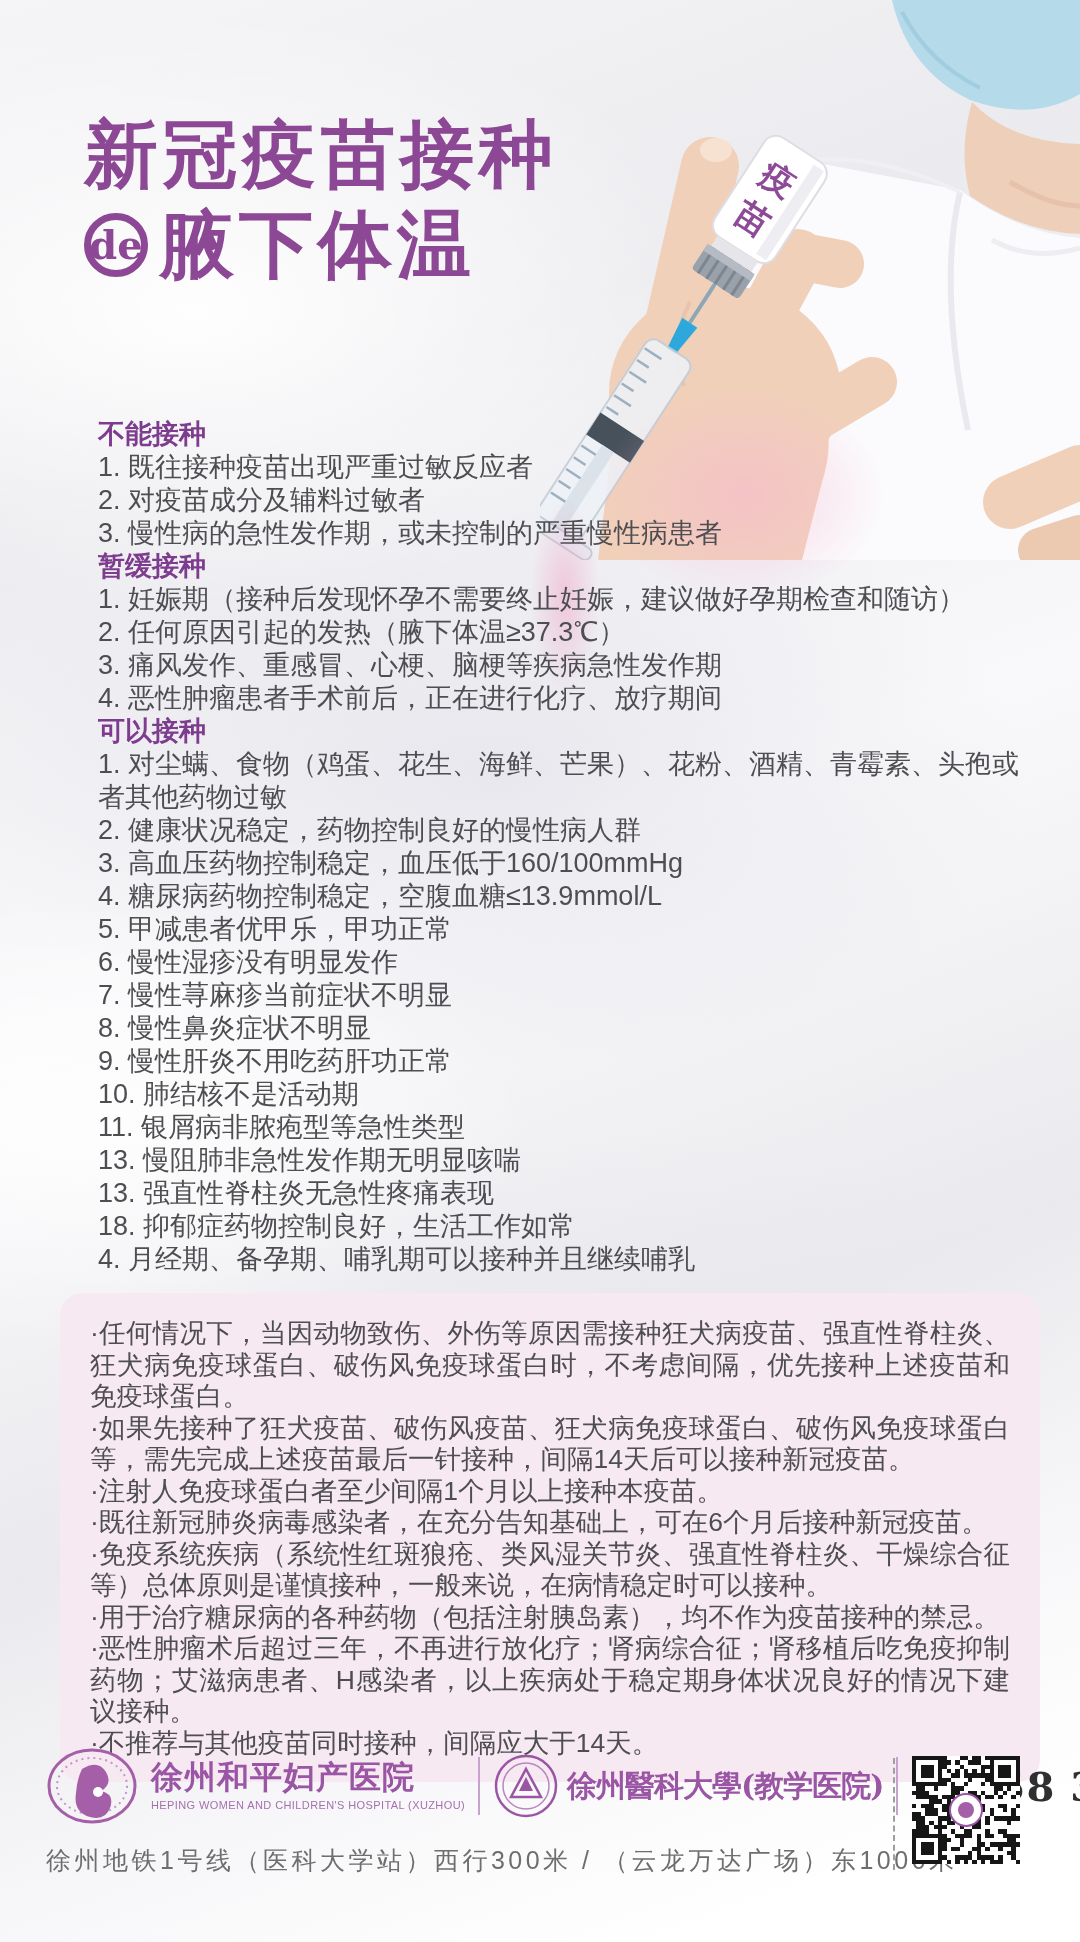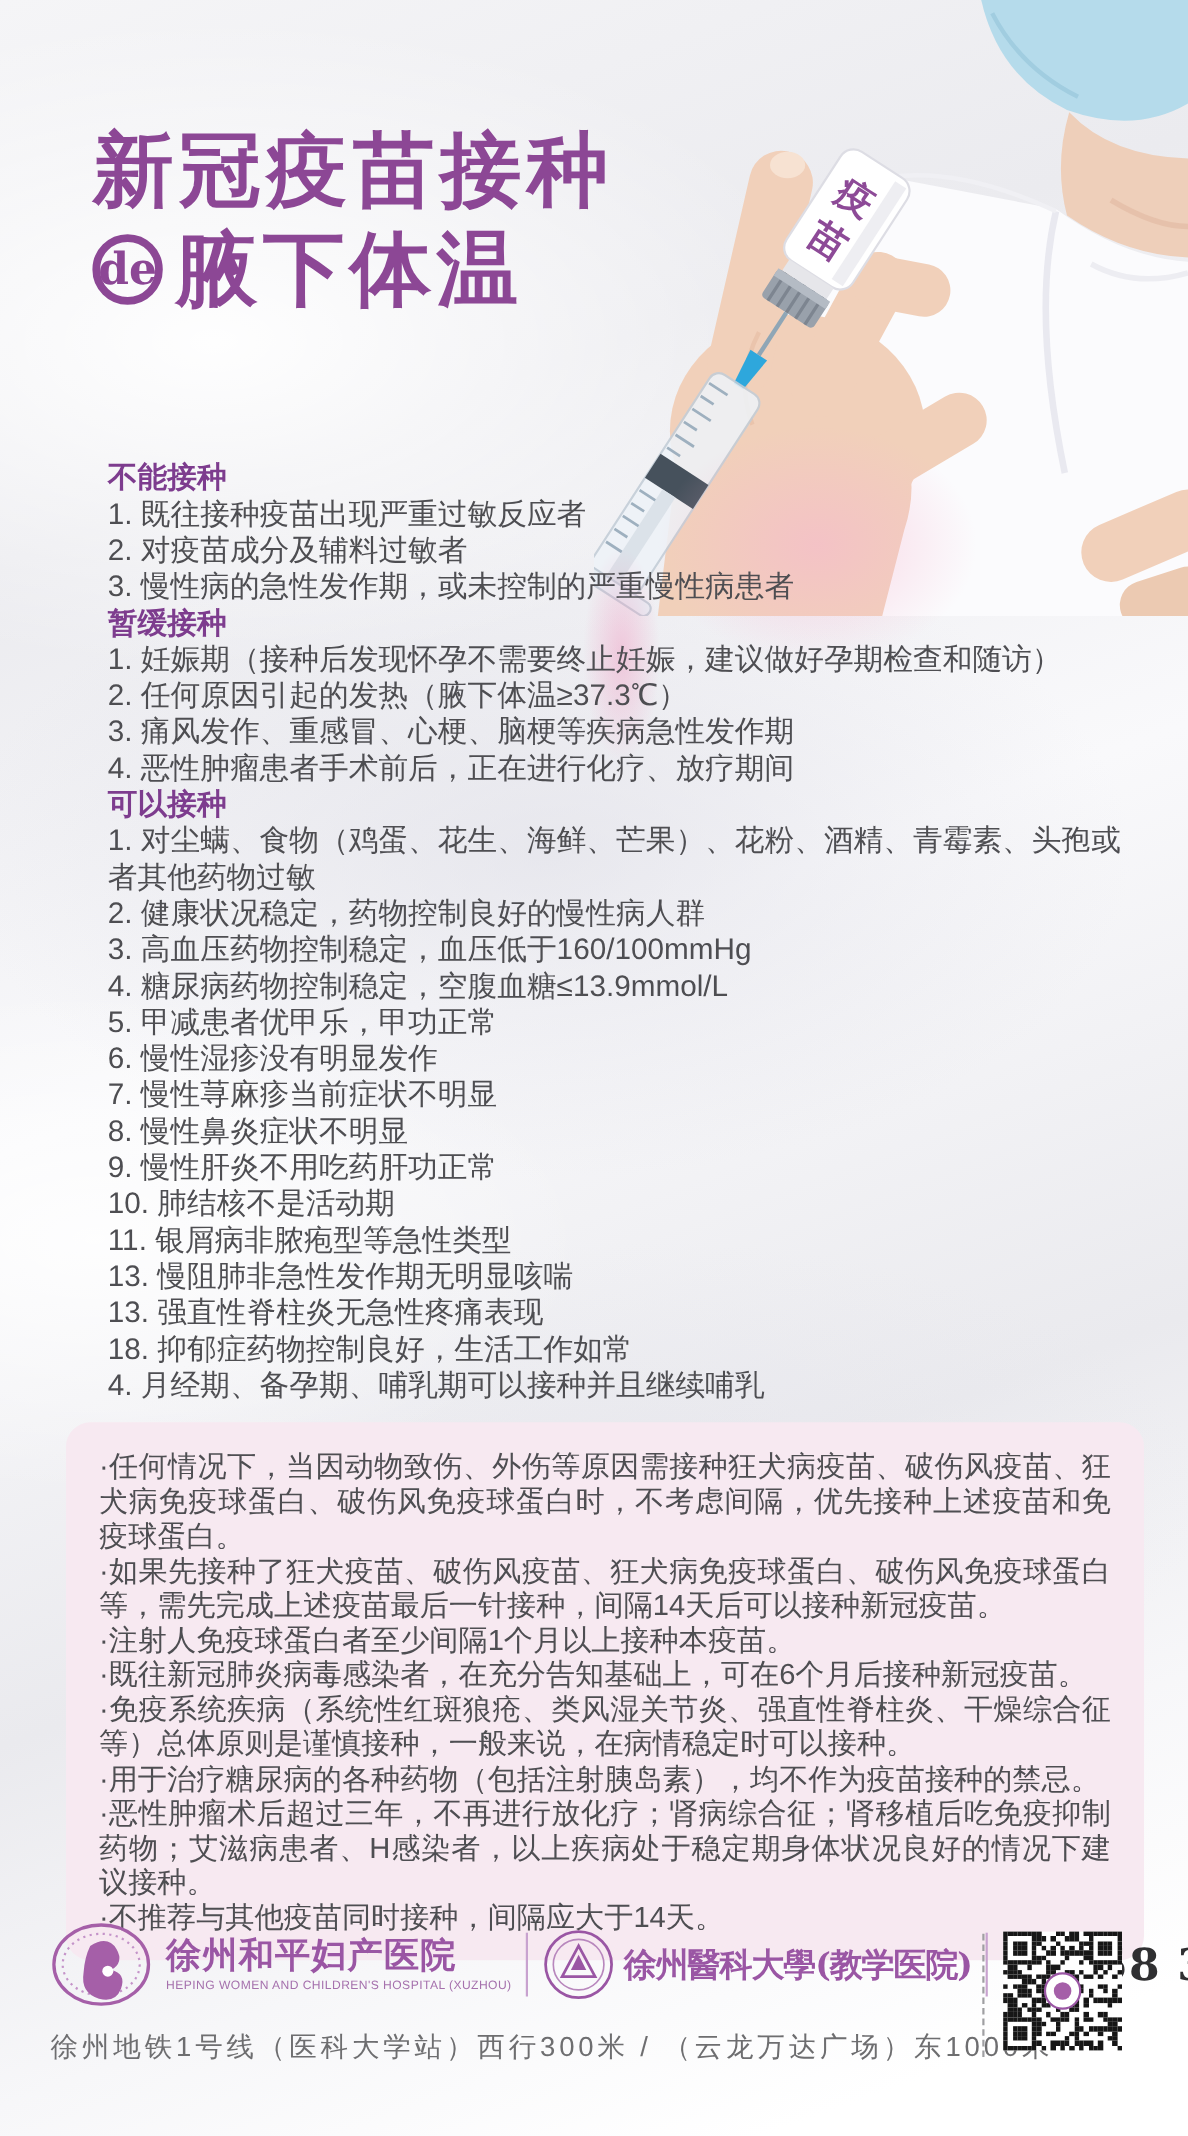--- a/index.html
+++ b/index.html
@@ -155,21 +155,21 @@
           <div>11. 银屑病非脓疱型等急性类型</div>
           <div>13. 慢阻肺非急性发作期无明显咳喘</div>
           <div>13. 强直性脊柱炎无急性疼痛表现</div>
           <div>18. 抑郁症药物控制良好，生活工作如常</div>
           <div>4. 月经期、备孕期、哺乳期可以接种并且继续哺乳</div>
         </div>
     </div>
   </div>
 
   <div class="notice">
-      <div class="bullet">·任何情况下，当因动物致伤、外伤等原因需接种狂犬病疫苗、破伤风疫苗、狂犬病免疫球蛋白、破伤风免疫球蛋白时，不考虑间隔，优先接种上述疫苗和免疫球蛋白。</div>
+      <div class="bullet">·任何情况下，当因动物致伤、外伤等原因需接种狂犬病疫苗、强直性脊柱炎、狂犬病免疫球蛋白、破伤风免疫球蛋白时，不考虑间隔，优先接种上述疫苗和免疫球蛋白。</div>
       <div class="bullet">·如果先接种了狂犬疫苗、破伤风疫苗、狂犬病免疫球蛋白、破伤风免疫球蛋白等，需先完成上述疫苗最后一针接种，间隔14天后可以接种新冠疫苗。</div>
       <div class="bullet">·注射人免疫球蛋白者至少间隔1个月以上接种本疫苗。</div>
       <div class="bullet">·既往新冠肺炎病毒感染者，在充分告知基础上，可在6个月后接种新冠疫苗。</div>
       <div class="bullet">·免疫系统疾病（系统性红斑狼疮、类风湿关节炎、强直性脊柱炎、干燥综合征等）总体原则是谨慎接种，一般来说，在病情稳定时可以接种。</div>
       <div class="bullet">·用于治疗糖尿病的各种药物（包括注射胰岛素），均不作为疫苗接种的禁忌。</div>
       <div class="bullet">·恶性肿瘤术后超过三年，不再进行放化疗；肾病综合征；肾移植后吃免疫抑制药物；艾滋病患者、H感染者，以上疾病处于稳定期身体状况良好的情况下建议接种。</div>
       <div class="bullet">·不推荐与其他疫苗同时接种，间隔应大于14天。</div>
     </div>
 
   <div class="footer">

